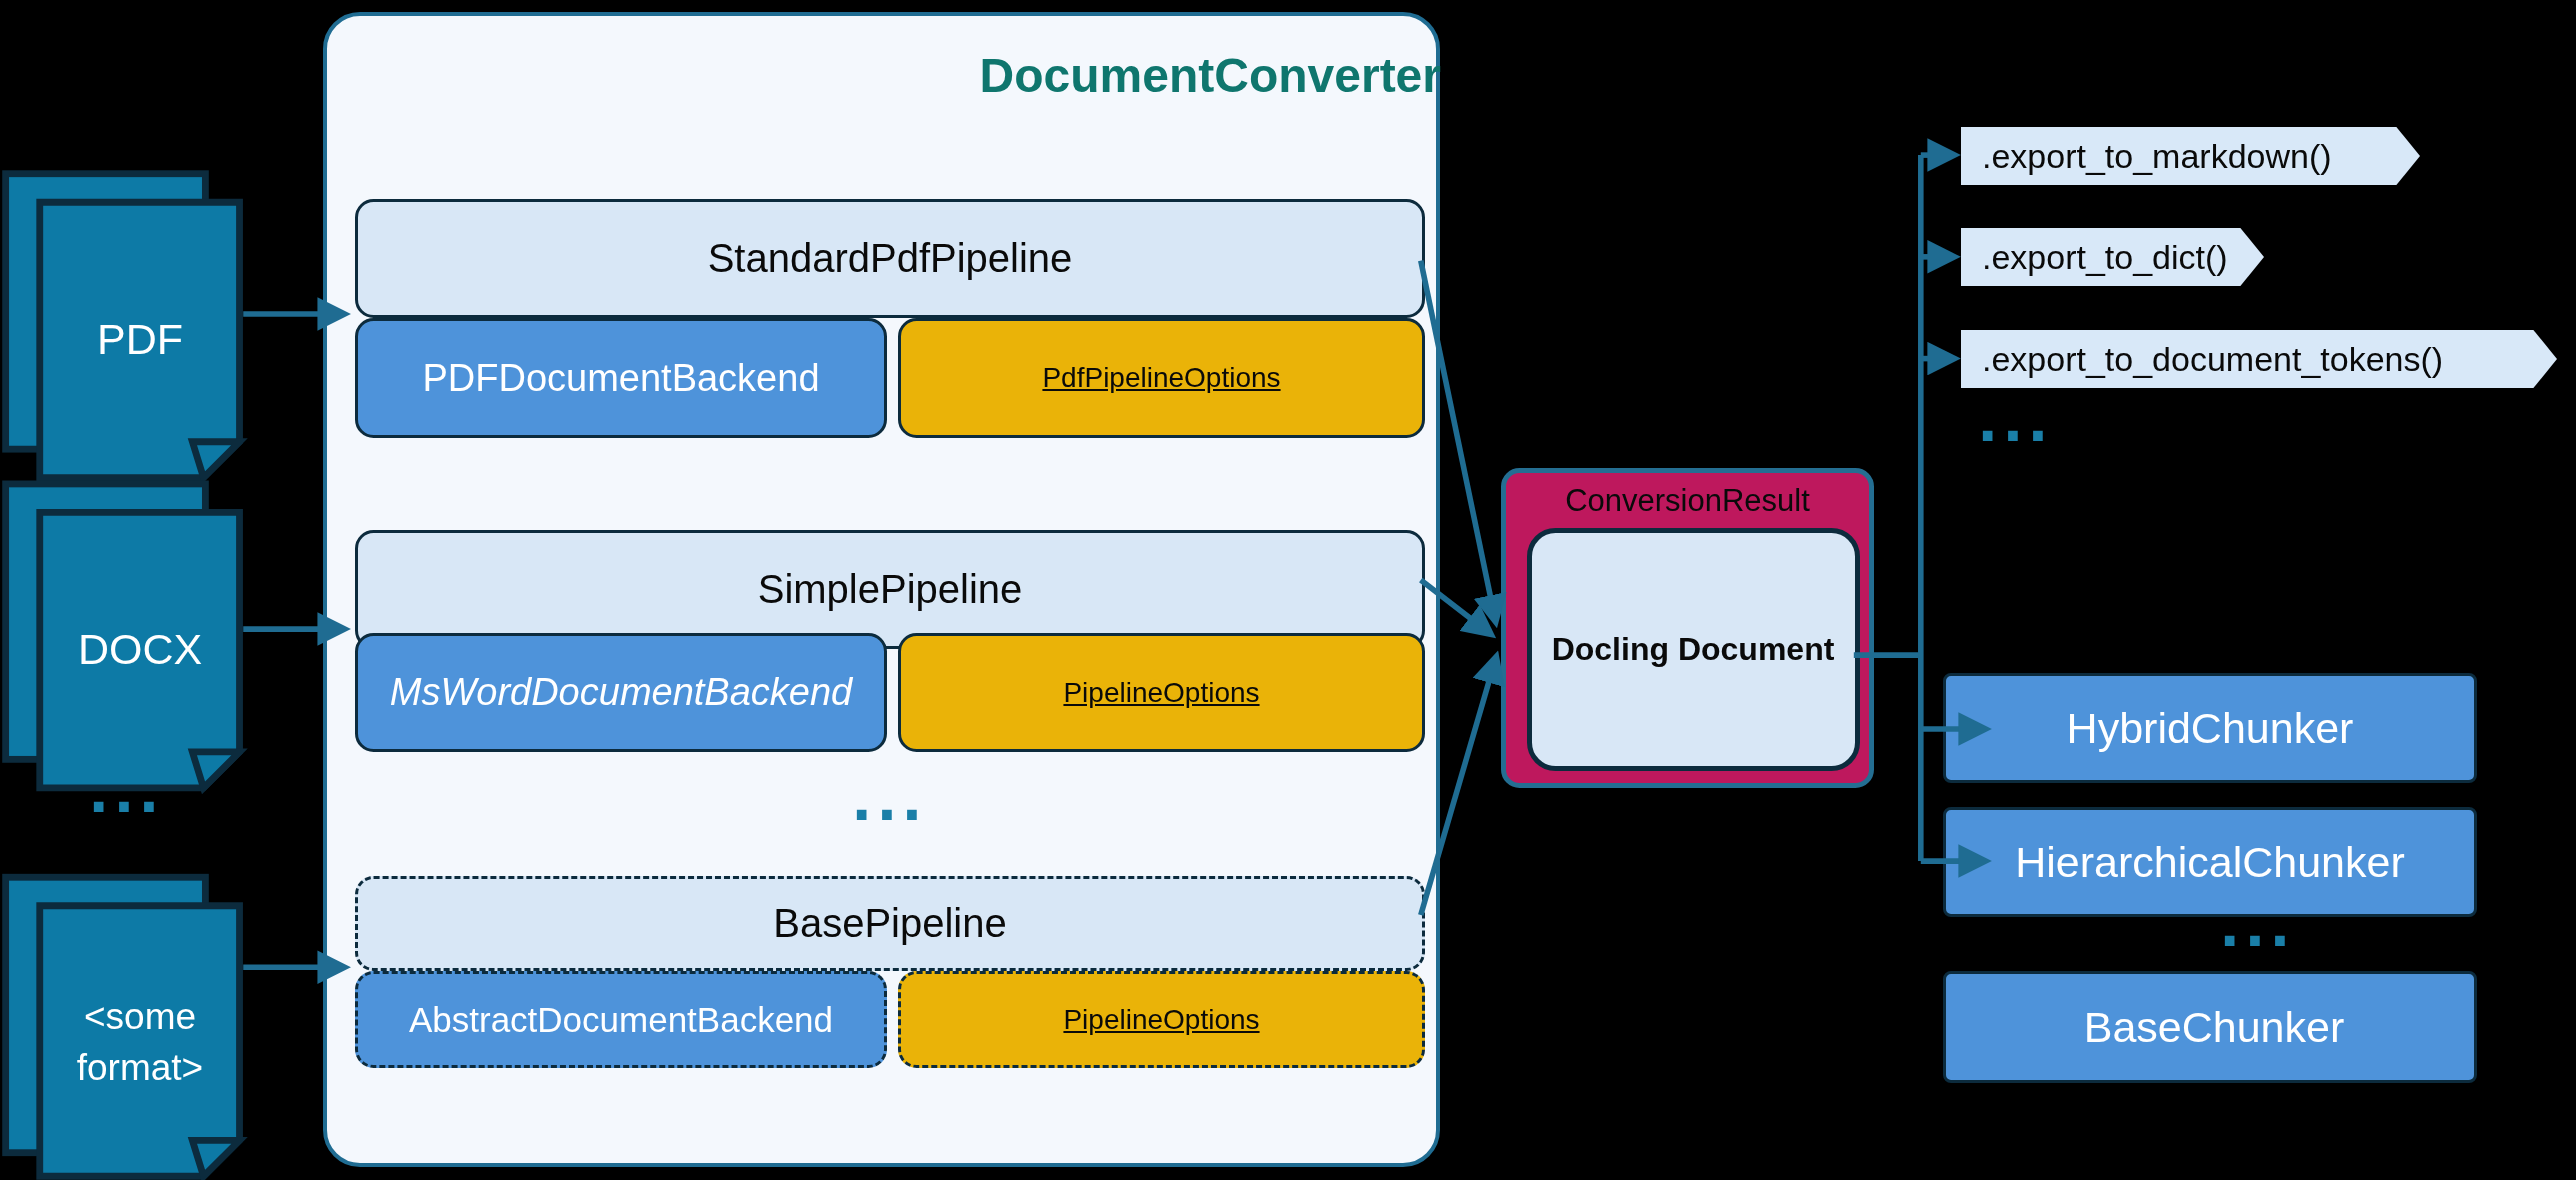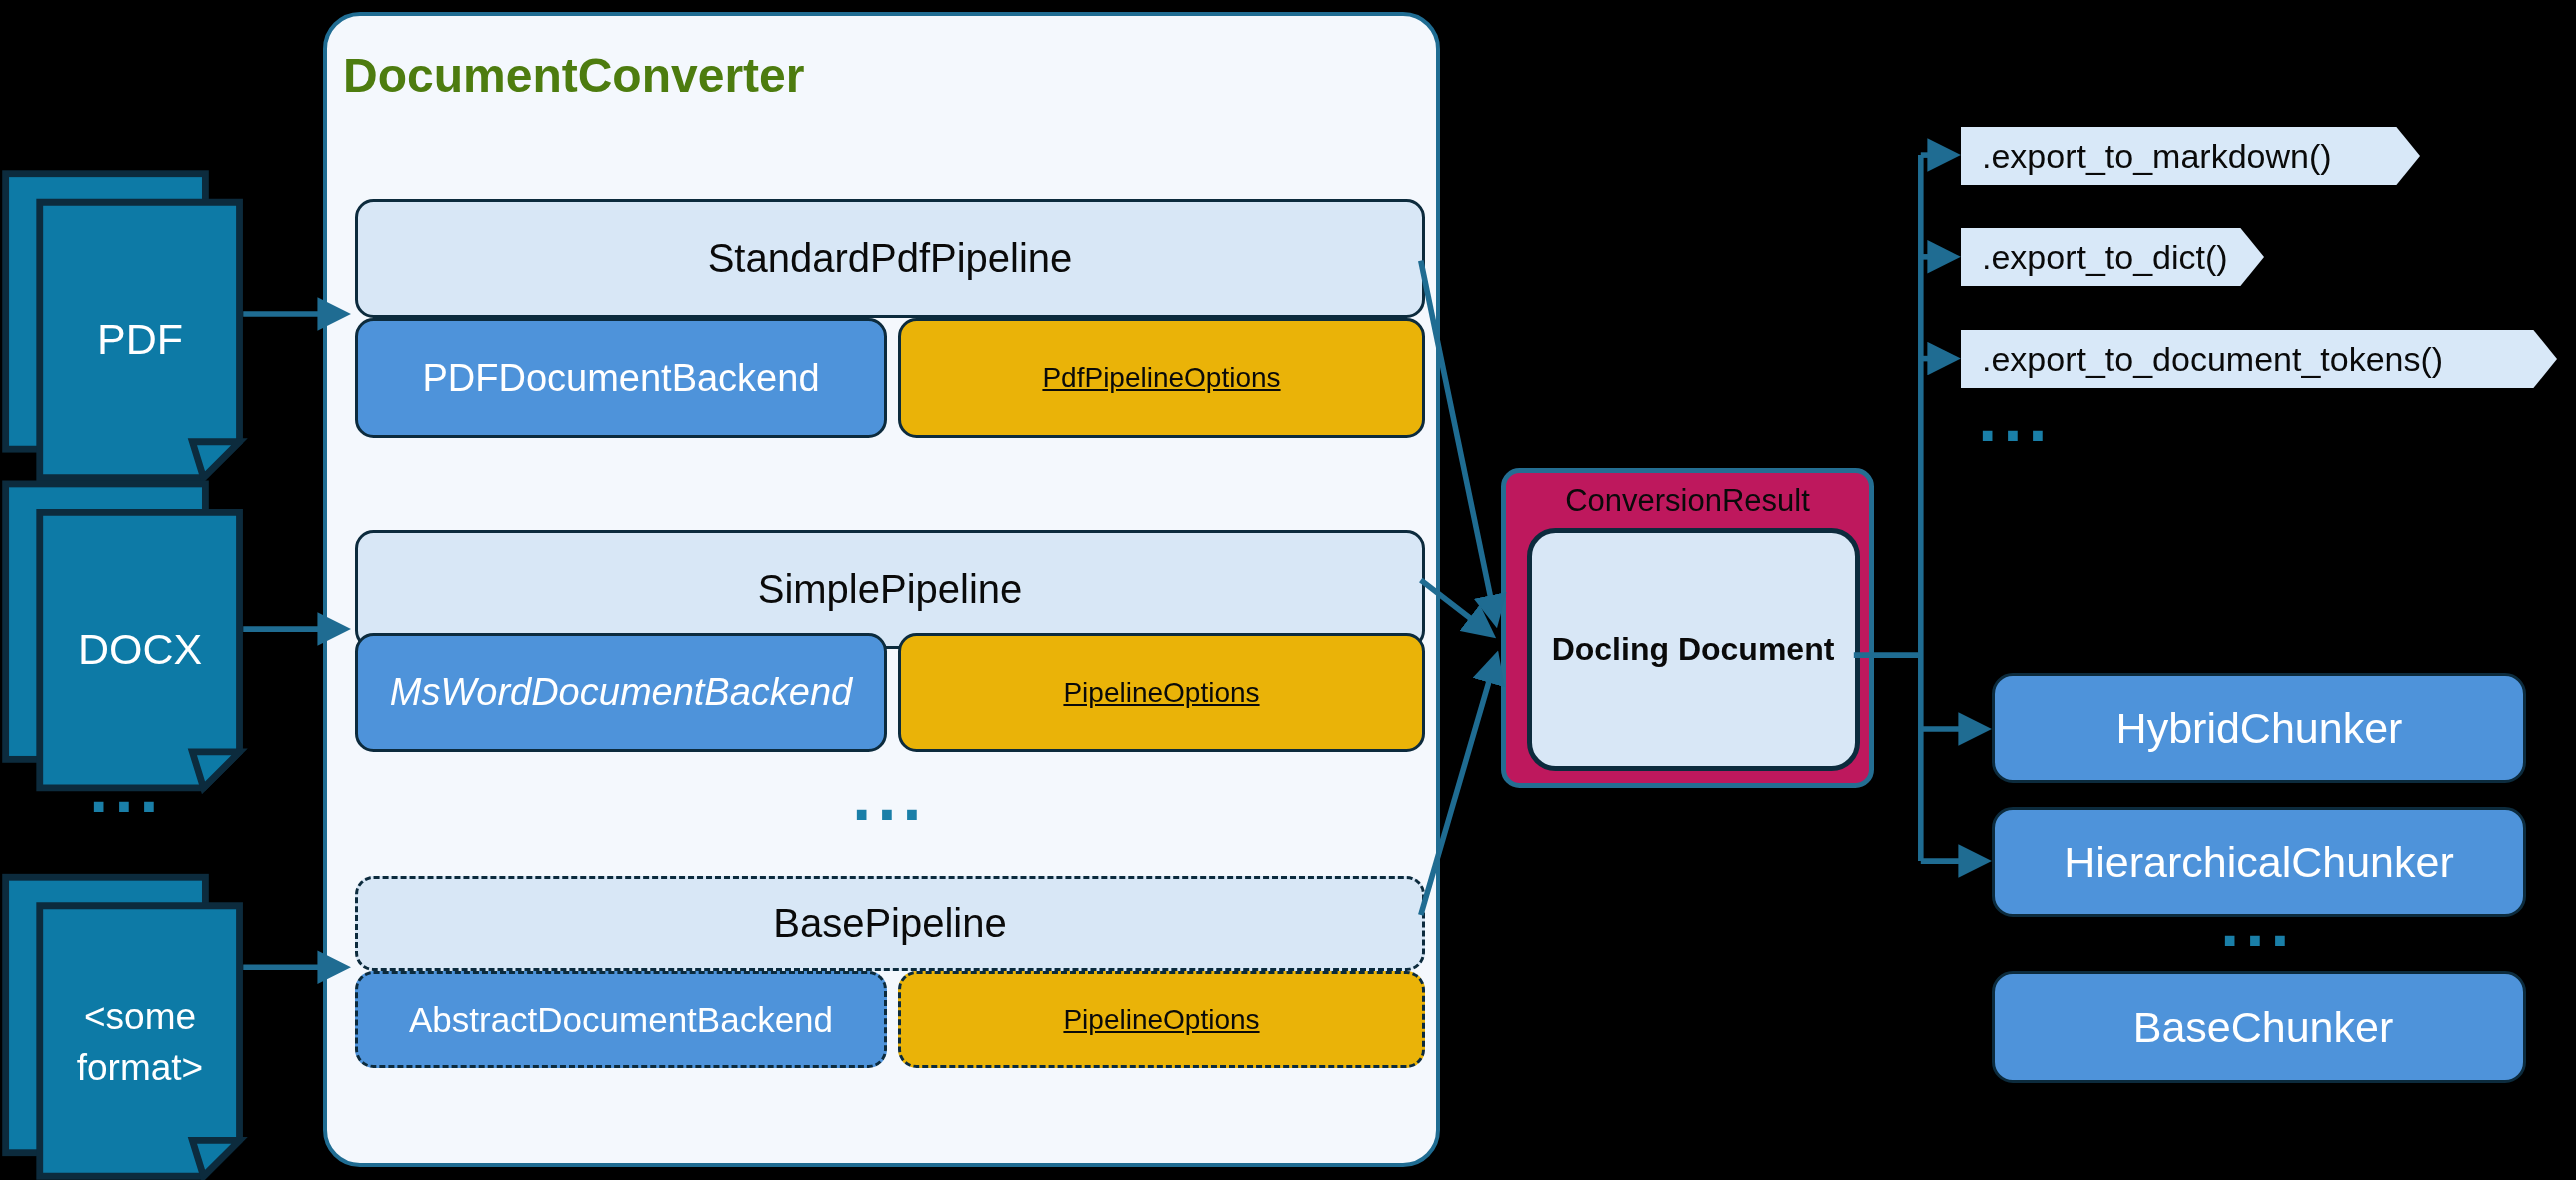--- a/index.html
+++ b/index.html
@@ -5,21 +5,21 @@
   html,body{margin:0;padding:0;background:#000;}
   #root{position:relative;width:2576px;height:1180px;background:#000000;overflow:hidden;
         font-family:"Liberation Sans", sans-serif;}
   #connectors{position:absolute;left:0;top:0;width:2576px;height:1180px;pointer-events:none;z-index:5;}
   .abs{position:absolute;box-sizing:border-box;}
   .flexc{display:flex;align-items:center;justify-content:center;text-align:center;}
 
   
   #converter{left:323px;top:12.4px;width:1117px;height:1155px;border-radius:37px;
              background:#f4f8fd;border:4.3px solid #1f6c92;z-index:1;}
-  #converter-title{left:16px;top:32px;width:100%;text-align:left;font-size:48px;font-weight:bold;color:#4d7c0f;}
+  #converter-title{left:5px;top:32px;width:100%;text-align:right;font-size:48px;font-weight:bold;color:#0f766e;}
 
   .box-light{background:#d8e7f6;border:3.7px solid #0c2b3d;border-radius:18.6px;color:#0a0a0a;font-size:40px;}
   .box-backend{background:#4e93da;border:3.7px solid #0c2b3d;border-radius:18.6px;color:#ffffff;font-size:38px;}
   .box-options{background:#eab308;border:3.7px solid #0c2b3d;border-radius:18.6px;color:#0a0a0a;font-size:28px;text-decoration:underline;}
   .dashedb{border-style:dashed;}
 
   .g-label{left:28px;width:1070px;height:119px;z-index:2;}
   .g-backend{left:28px;width:532px;z-index:2;}
   .g-options{left:571px;width:527px;z-index:2;}
 
@@ -29,22 +29,22 @@
   #convresult-label{left:0;top:10px;width:100%;text-align:center;font-size:31px;color:#0a0a0a;}
   #docling{left:20.5px;top:55px;width:333px;height:243px;background:#d8e7f6;border:5px solid #0c2b3d;
            border-radius:28.5px;font-weight:bold;font-size:32px;line-height:63px;color:#0a0a0a;z-index:2;}
 
   
   .tag{background:#d8e8f8;color:#0a0a0a;font-size:34px;height:58px;display:flex;align-items:center;
        padding-left:21px;z-index:2;
        clip-path:polygon(0 0, calc(100% - 23.6px) 0, 100% 50%, calc(100% - 23.6px) 100%, 0 100%);}
 
   
-  .chunker{left:1992px;width:534px;height:110px;background:#4e93da;border:3.7px solid #0c2b3d;
-           border-radius:21px;color:#ffffff;font-size:43px;z-index:2;}
+  .chunker{left:1943px;width:534px;height:110px;background:#4e93da;border:3.7px solid #0c2b3d;
+           border-radius:8px;color:#ffffff;font-size:43px;z-index:2;}
 
   
   .doclabel{width:200px;height:275px;color:#ffffff;font-size:43px;z-index:10;}
   .doclabel .wrap{width:186px;font-size:37px;line-height:51px;}
 
   .dots{width:124px;height:68px;font-size:68px;line-height:68px;font-weight:bold;color:#1a7fa8;
         letter-spacing:6.2px;text-align:center;z-index:10;}
 </style>
 </head>
 <body>

